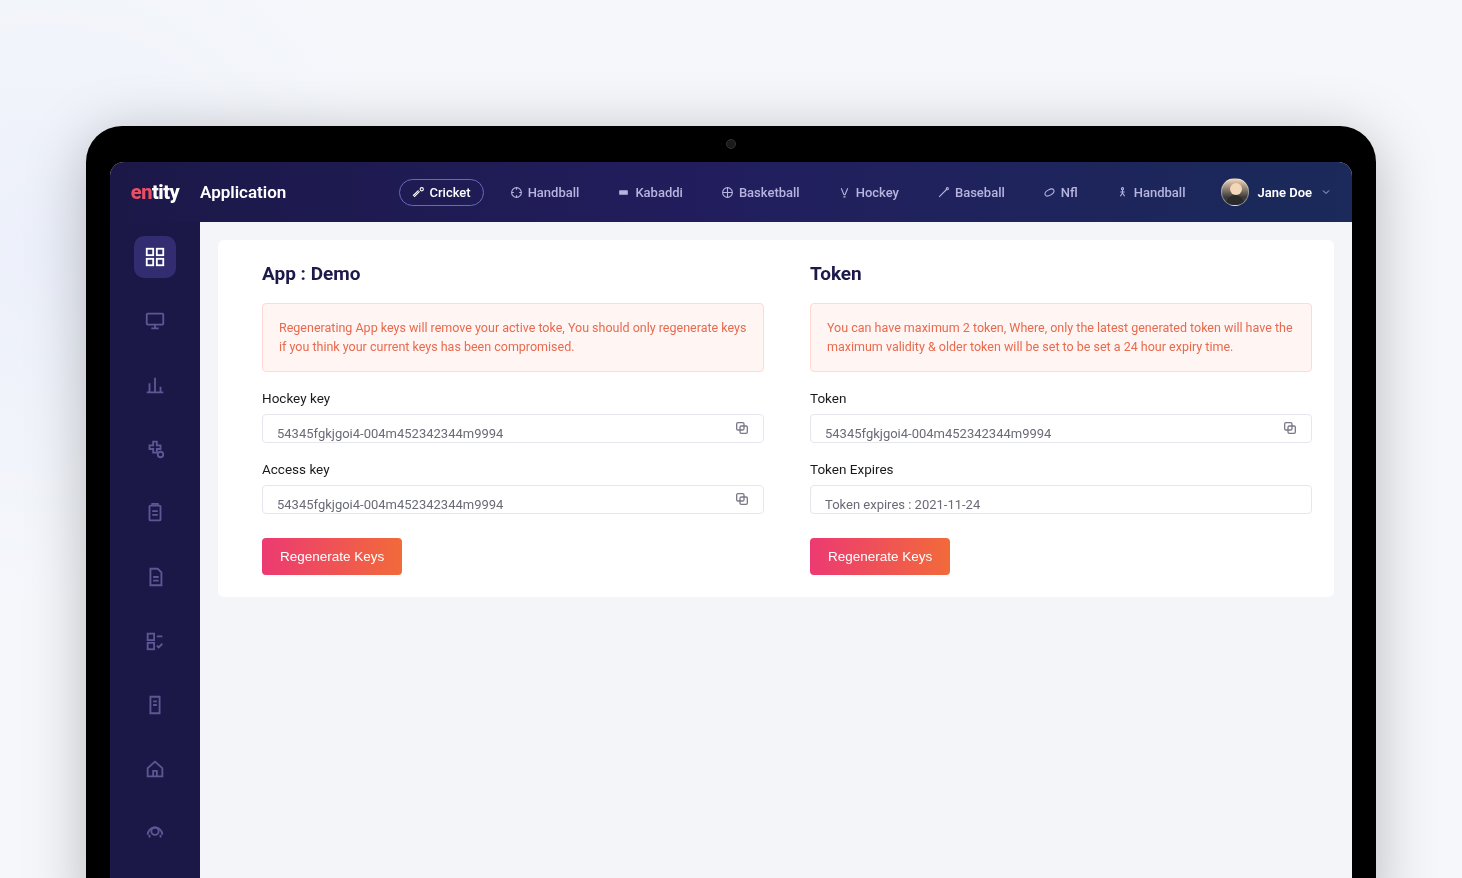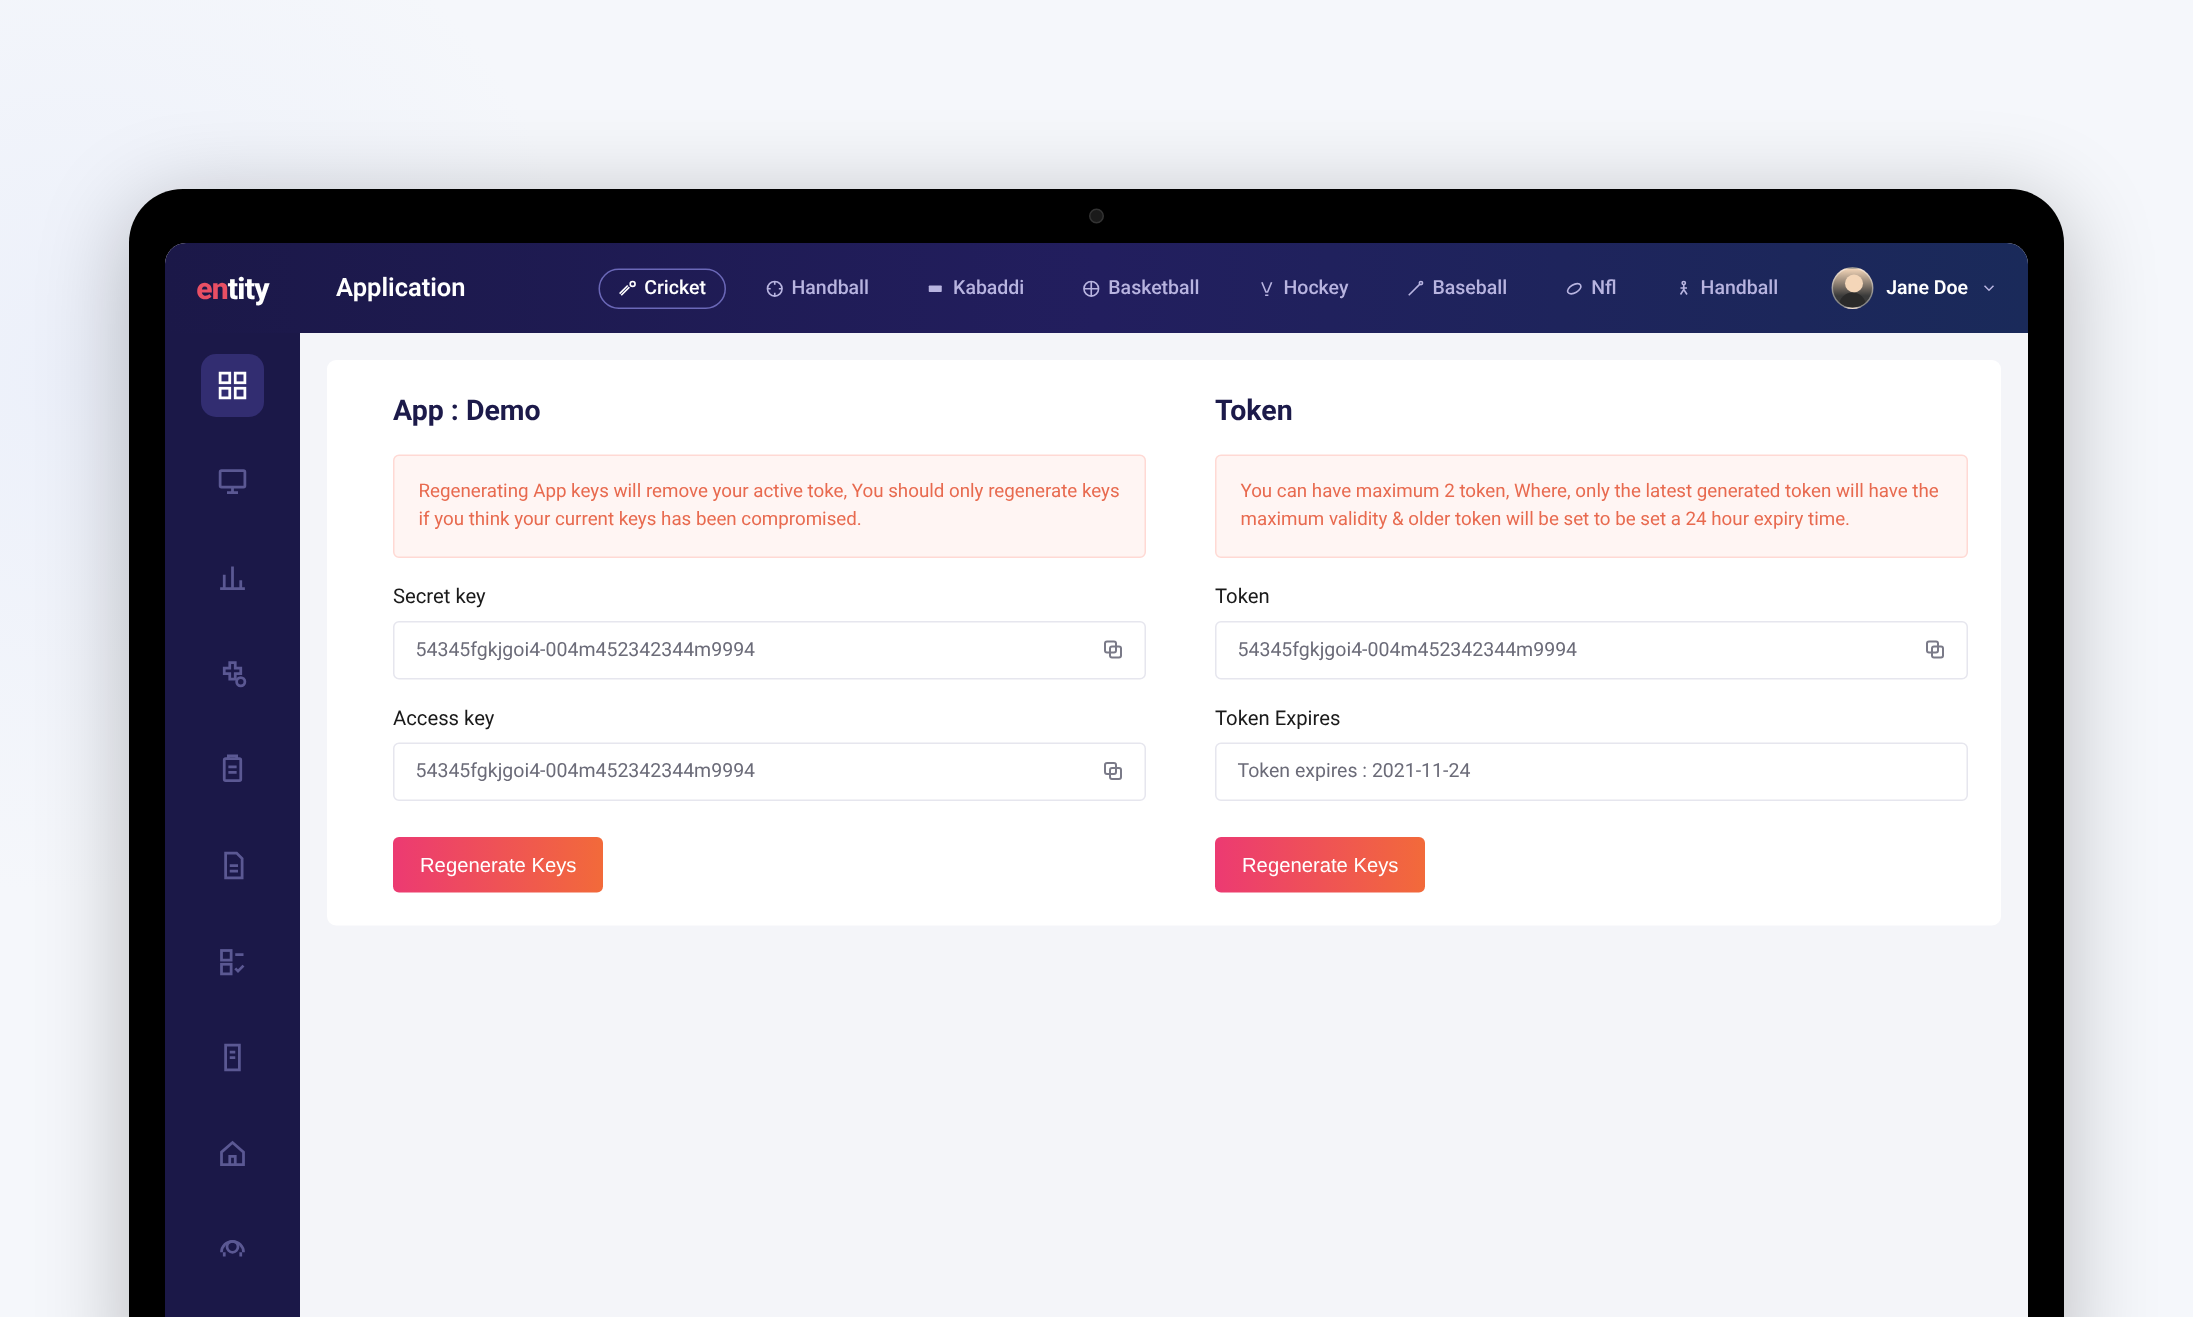--- a/index.html
+++ b/index.html
@@ -72,21 +72,21 @@
     font-weight: 800;
     font-size: 20px;
     color: #fff;
     letter-spacing: -0.5px;
   }
   .logo .red { color: #e94f64; }
   .page-title {
     color: #fff;
     font-size: 17px;
     font-weight: 600;
-    margin-left: 24px;
+    margin-left: 0;
   }
   .spacer { flex: 1; }
   .sports-nav {
     display: flex;
     align-items: center;
     gap: 14px;
   }
   .sport {
     display: flex;
     align-items: center;
@@ -194,21 +194,21 @@
   .field-label {
     font-size: 13.5px;
     color: #1a1a1a;
     font-weight: 400;
     margin-bottom: 8px;
   }
   .field-box {
     position: relative;
     border: 1px solid #e6e6ee;
     border-radius: 4px;
-    padding: 11px 44px 11px 14px;
+    padding: 11px 44px 1px 14px;
     font-size: 13px;
     color: #6b6b78;
     margin-bottom: 18px;
     background: #fff;
   }
   .copy-btn {
     position: absolute;
     right: 10px;
     top: 50%;
     transform: translateY(-50%);
@@ -382,21 +382,21 @@
         </div>
       </div>
 
       <div class="main">
         <div class="card">
 
           <div class="col">
             <div class="section-title">App : Demo</div>
             <div class="warning">Regenerating App keys will remove your active toke, You should only regenerate keys if you think your current keys has been compromised.</div>
 
-            <div class="field-label">Secret key</div>
+            <div class="field-label">Hockey key</div>
             <div class="field-box">
               <span>54345fgkjgoi4-004m452342344m9994</span>
               <div class="copy-btn">
                 <svg width="16" height="16" viewBox="0 0 24 24" fill="none" stroke="currentColor" stroke-width="2">
                     <rect x="9" y="9" width="11" height="11" rx="2"></rect>
                     <rect x="4" y="4" width="11" height="11" rx="2"></rect>
                   </svg>
               </div>
             </div>
 

